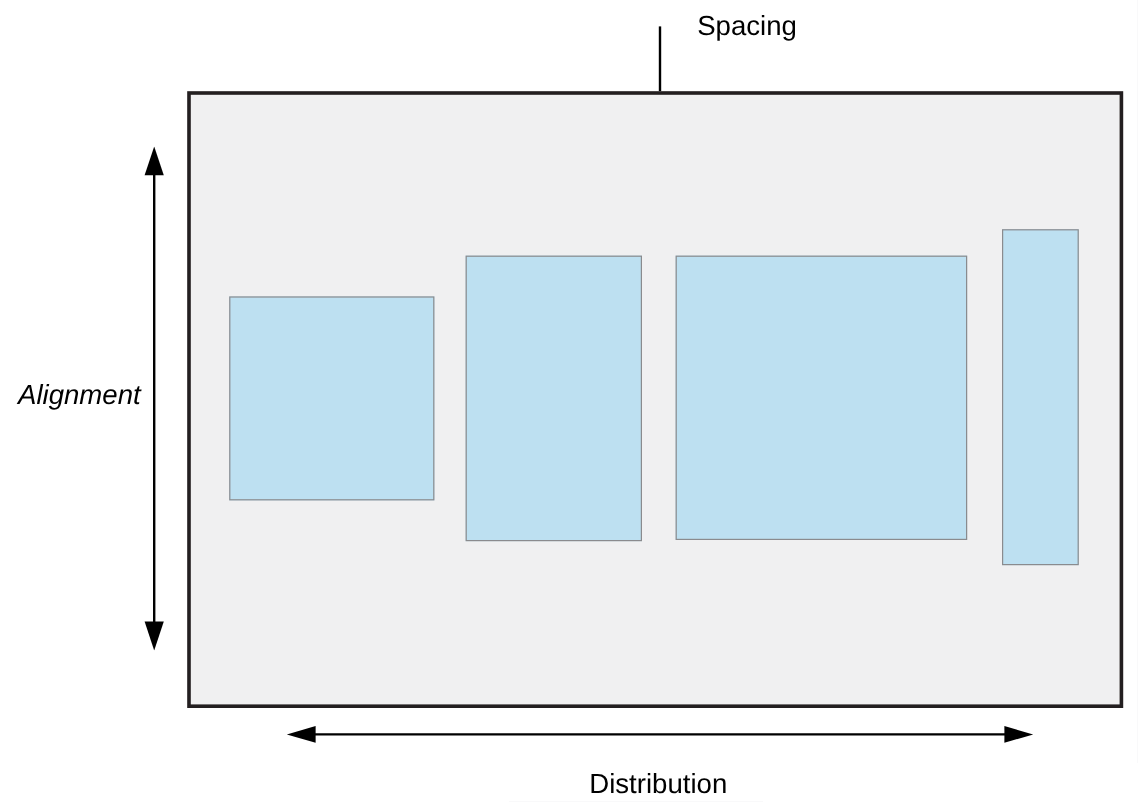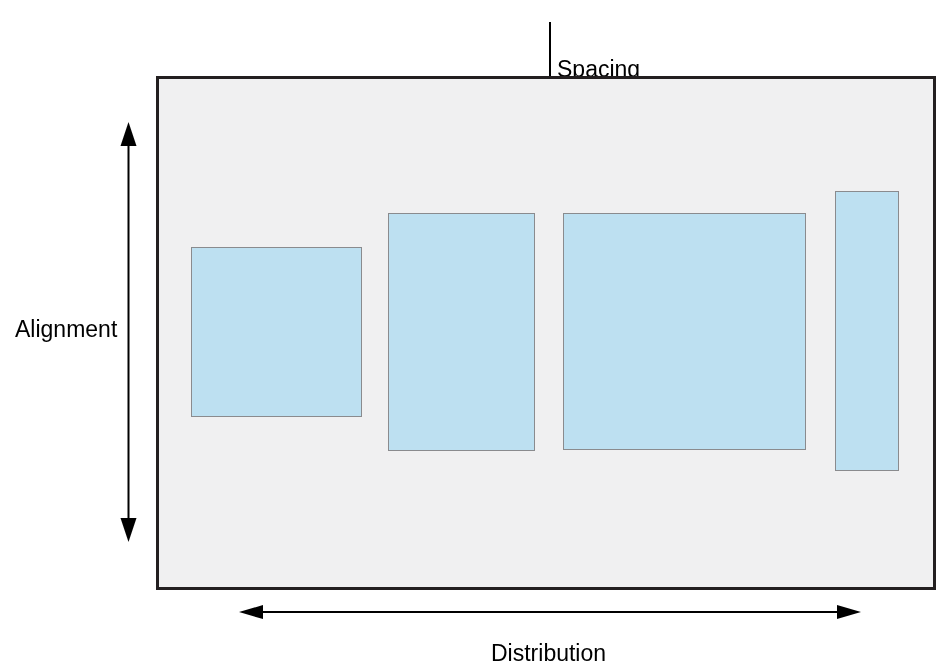--- a/index.html
+++ b/index.html
@@ -14,22 +14,22 @@
     position: relative;
     overflow: hidden;
   }
   .diagram-label {
     position: absolute;
     font-size: 23px;
     line-height: 1.2;
     color: #000000;
     white-space: nowrap;
   }
-  #spacing-label { left: 557px; top: 8px; margin-top: 48px; }
-  #alignment-label { left: 15px; top: 316px; }
+  #spacing-label { left: 581px; top: 8px; }
+  #alignment-label { left: 15px; top: 316px; font-style: italic; }
   #distribution-label { left: 491px; top: 640px; }
 
   #design-surface {
     position: absolute;
     left: 156px;
     top: 76px;
     width: 780px;
     height: 514px;
     background: #f0f0f1;
     border: 3px solid #231f20;

